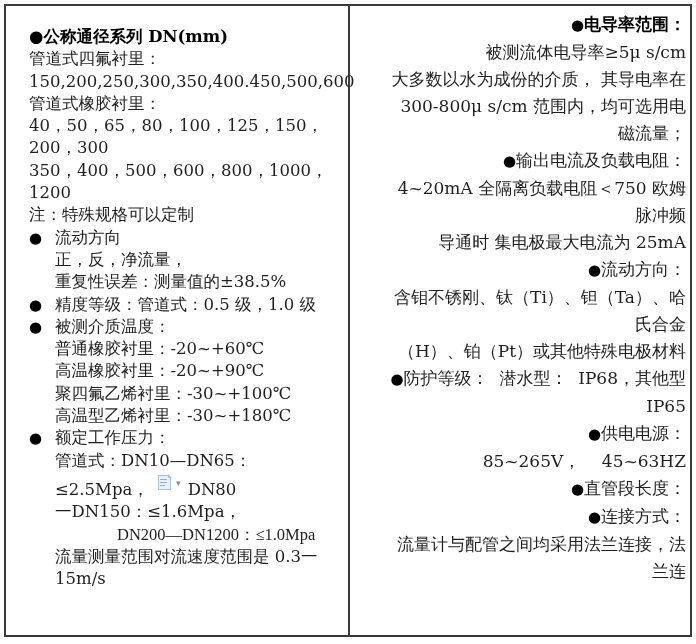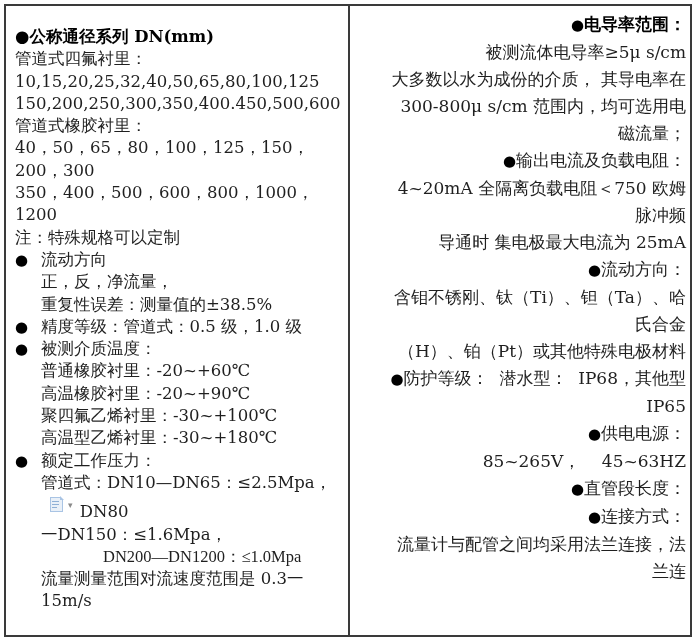--- a/index.html
+++ b/index.html
@@ -12,21 +12,21 @@
   }
   .spec-box{
     position:absolute;left:4px;top:4px;right:4px;bottom:7px;
     border:2px solid #3a3a3a;
     display:flex;
     background:#fff;
   }
   .col{box-sizing:border-box;}
   .col-left{
     width:342px;
-    padding:20px 4px 0 9px;
+    padding:20px 4px 0 23px;
     font-size:16.5px;
   }
   .col-left .line{line-height:22.3px;}
   .col-right{
     flex:1;
     border-left:2px solid #3a3a3a;
     padding:5px 4px 0 11px;
     font-size:17px;
     text-align:right;
   }
@@ -75,21 +75,20 @@
     background:#111;vertical-align:-3px;margin-left:1px;
   }
 </style>
 </head>
 <body>
 
 <div class="spec-box">
   <div class="col col-left" id="col-left">
       <div class="line bold"><span class="txt">●公称通径系列 DN(mm)</span></div>
       <div class="line"><span class="txt">管道式四氟衬里：</span></div>
-      <div class="line"><span class="txt">10,15,20,25,32,40,50,65,80,100,125</span></div>
       <div class="line"><span class="txt">150,200,250,300,350,400.450,500,600</span></div>
       <div class="line"><span class="txt">管道式橡胶衬里：</span></div>
       <div class="line"><span class="txt">40，50，65，80，100，125，150，200，300</span></div>
       <div class="line"><span class="txt">350，400，500，600，800，1000，1200</span></div>
       <div class="line"><span class="txt">注：特殊规格可以定制</span></div>
       <div class="line"><span class="bullet">●</span><span class="txt">流动方向</span></div>
       <div class="line ind1"><span class="txt">正，反，净流量，</span></div>
       <div class="line ind1"><span class="txt">重复性误差：测量值的±38.5%</span></div>
       <div class="line"><span class="bullet">●</span><span class="txt">精度等级：管道式：0.5 级，1.0 级</span></div>
       <div class="line"><span class="bullet">●</span><span class="txt">被测介质温度：</span></div>

